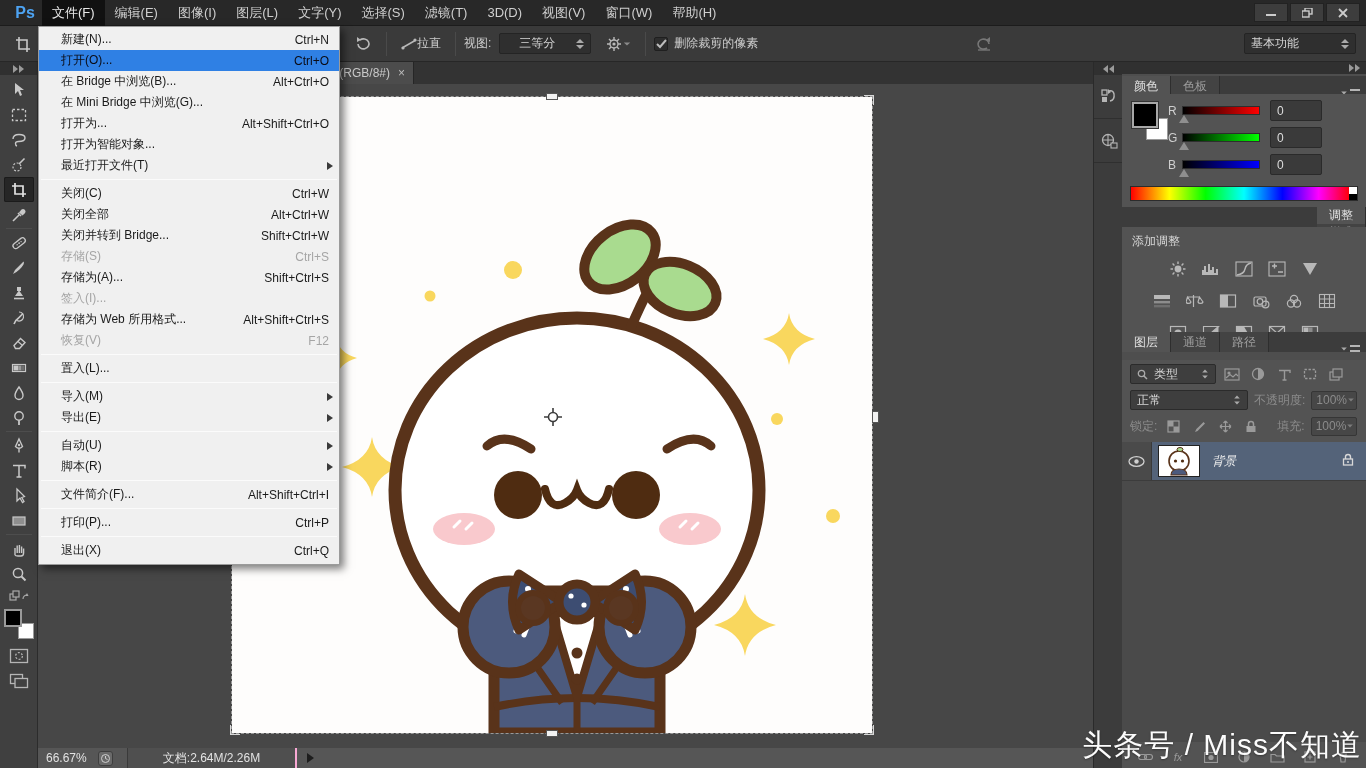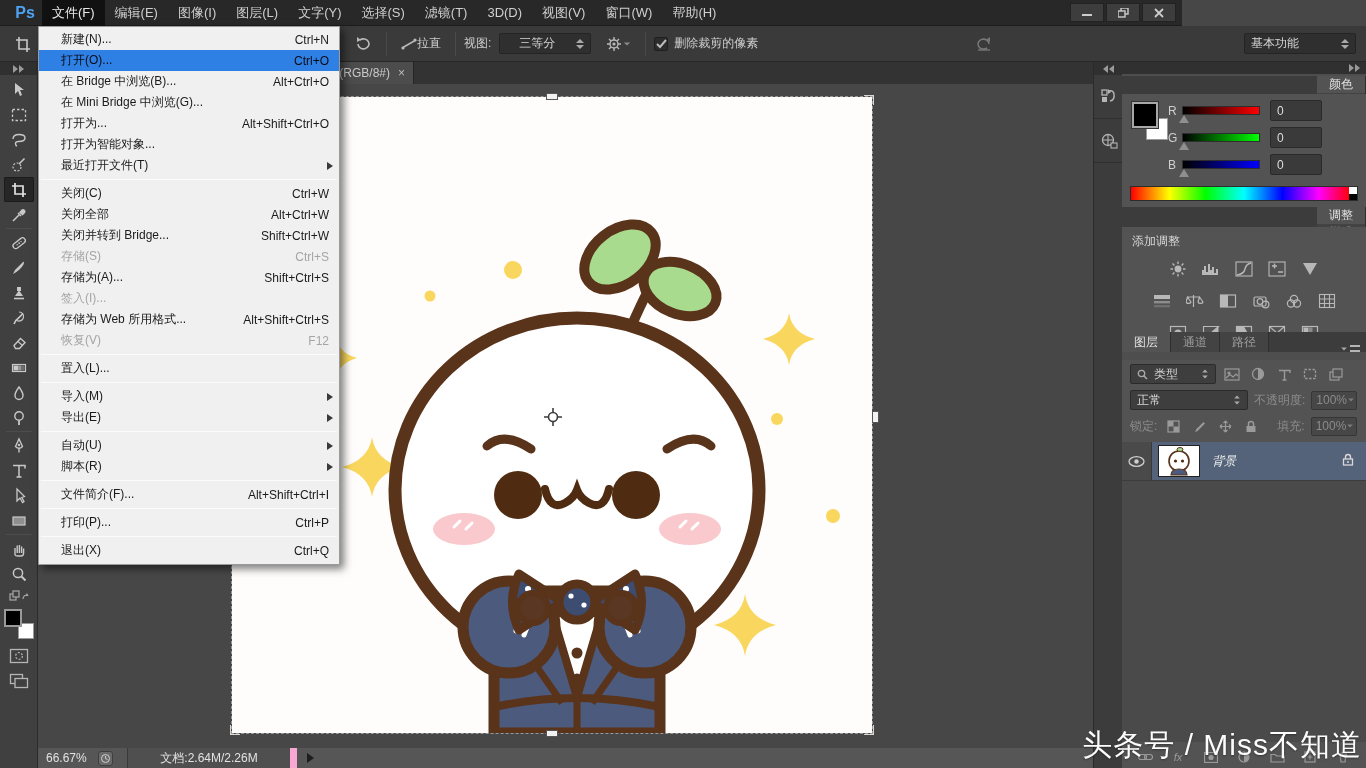--- a/index.html
+++ b/index.html
@@ -1,20 +1,20 @@
 <!DOCTYPE html>
 <html><head>
 <meta charset="utf-8">
 <style>
   *{margin:0;padding:0;box-sizing:border-box;}
   html,body{width:1366px;height:768px;overflow:hidden;background:#474747;
     font-family:"Liberation Sans","DejaVu Sans",sans-serif;-webkit-font-smoothing:antialiased;}
   .abs{position:absolute;}
   
-  #titlebar{left:0;top:0;width:1182px;height:26px;background:#282828;border-bottom:1px solid #1c1c1c;display:flex;align-items:center;z-index:40;}
+  #titlebar{left:0;top:0;width:1366px;height:26px;background:#282828;border-bottom:1px solid #1c1c1c;display:flex;align-items:center;z-index:40;}
   #pslogo{width:34px;height:22px;margin-left:8px;color:#4da3f2;font-weight:bold;font-size:16px;display:flex;align-items:center;justify-content:center;}
   .menu-item{color:#cfcfcf;font-size:13px;padding:4px 10px;height:26px;display:flex;align-items:center;}
   .menu-item.active{background:#111;color:#e8e8e8;}
   #winbtns{margin-left:auto;display:flex;margin-right:6px;gap:2px;}
   .winbtn{width:34px;height:19px;background:#3d3d3d;border:1px solid #222;display:flex;align-items:center;justify-content:center;}
   .winbtn svg{display:block;}
   
   #optionsbar{left:0;top:26px;width:1366px;height:36px;background:#3a3a3a;border-bottom:1px solid #272727;display:flex;align-items:center;color:#ccc;font-size:12px;z-index:20;}
   .opt-divider{width:1px;height:24px;background:#2c2c2c;border-right:1px solid #4a4a4a;margin:0 8px;}
   .opt-btn{display:flex;align-items:center;padding:3px 6px;color:#ccc;}
@@ -77,21 +77,21 @@
   #layerrow{position:absolute;left:0;width:244px;height:38px;background:#546379;display:flex;align-items:center;}
   #eyecell{width:30px;height:38px;background:#4a4a4a;border-right:1px solid #3a3a3a;display:flex;align-items:center;justify-content:center;}
   #layerthumb{width:42px;height:32px;background:#fff;border:1px solid #222;margin-left:6px;}
   #layername{margin-left:12px;font-style:italic;color:#eee;font-size:12px;}
   #layerlock{margin-left:auto;margin-right:12px;}
   #bottomicons{position:absolute;left:0;bottom:2px;width:244px;display:flex;justify-content:space-evenly;align-items:flex-start;color:#9a9a9a;}
   
   #statusbar{left:38px;top:748px;width:1328px;height:20px;background:#565656;display:flex;align-items:center;color:#e2e2e2;font-size:12px;z-index:4;}
   #zoomval{margin-left:8px;width:52px;}
   #clockicon{width:15px;height:15px;border-radius:3px;background:#6a6a6a;border:1px solid #3e3e3e;margin-right:14px;display:flex;align-items:center;justify-content:center;}
-  #docbox{width:170px;height:20px;background:#4f4f4f;border-left:1px solid #3a3a3a;border-right:7px solid #f9a8d4;display:flex;align-items:center;justify-content:center;}
+  #docbox{width:170px;height:20px;background:#4f4f4f;border-left:1px solid #3a3a3a;border-right:2px solid #f9a8d4;display:flex;align-items:center;justify-content:center;}
   .play{width:0;height:0;border-top:5px solid transparent;border-bottom:5px solid transparent;border-left:7px solid #1d1d1d;margin-left:10px;}
   
   #filemenu{left:38px;top:26px;width:302px;background:#f0f0f0;border:1px solid #9b9b9b;box-shadow:4px 4px 8px rgba(0,0,0,.5);z-index:50;padding:2px 0 3px 0;}
   .fm-row{height:21px;display:flex;align-items:center;padding:0 10px 0 22px;font-size:12px;color:#1a1a1a;position:relative;}
   .fm-row .sc{margin-left:auto;color:#1a1a1a;}
   .fm-row.disabled,.fm-row.disabled .sc{color:#a5a5a5;}
   .fm-row.hl{background:#2f80e4;color:#0b0b14;}
   .fm-row.hl .sc{color:#0b0b14;}
   .fm-sep{height:1px;background:#d7d7d7;border-bottom:1px solid #fbfbfb;margin:3px 2px;}
   .subarrow{position:absolute;right:6px;width:0;height:0;border-top:4px solid transparent;border-bottom:4px solid transparent;border-left:6px solid #3a3a3a;}
@@ -472,21 +472,21 @@
 </div>
 
 <div class="abs" id="dock">
   <div class="dock-head">
       <span class="chev r">
         <i></i>
         <i></i>
       </span>
     </div>
 
-  <div class="tabrow" style="top:14px;flex-direction:column;">
+  <div class="tabrow" style="top:14px;">
     <div class="ptab active">颜色</div>
     <div class="ptab">色板</div>
     <div class="pmenu">
         <i class="tri-dn" style="transform:scale(.7);"></i>
         <span class="lines"></span>
       </div>
   </div>
   <div class="panelbody" style="top:32px;height:113px;">
     <div class="abs" style="left:10px;top:8px;width:40px;height:46px;">
       <div class="abs" style="left:14px;top:16px;width:22px;height:22px;background:#fff;border:1px solid #9a9a9a;"></div>

